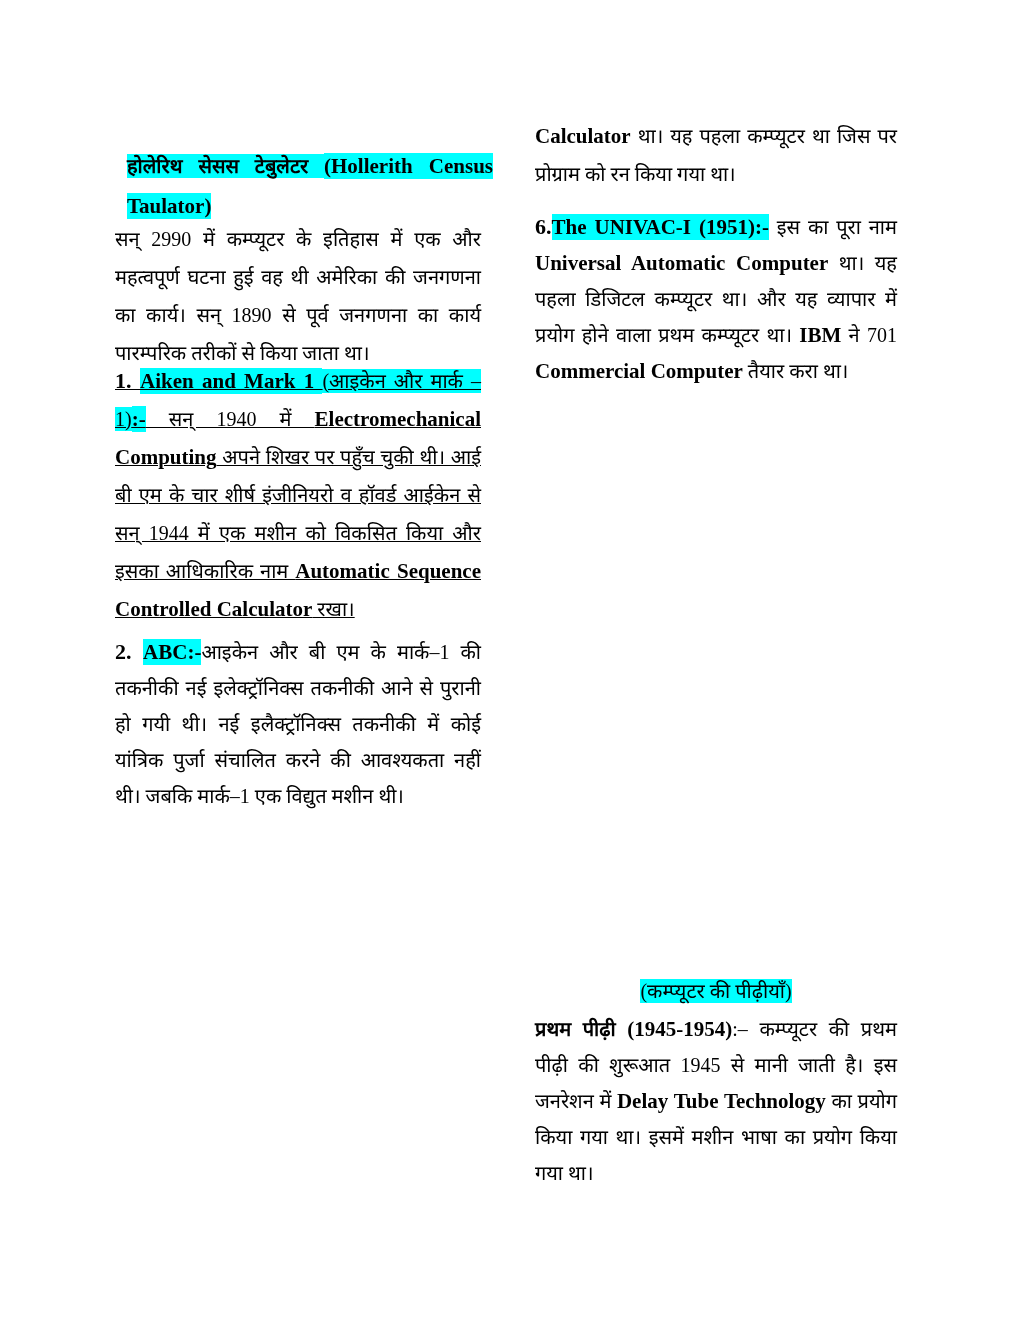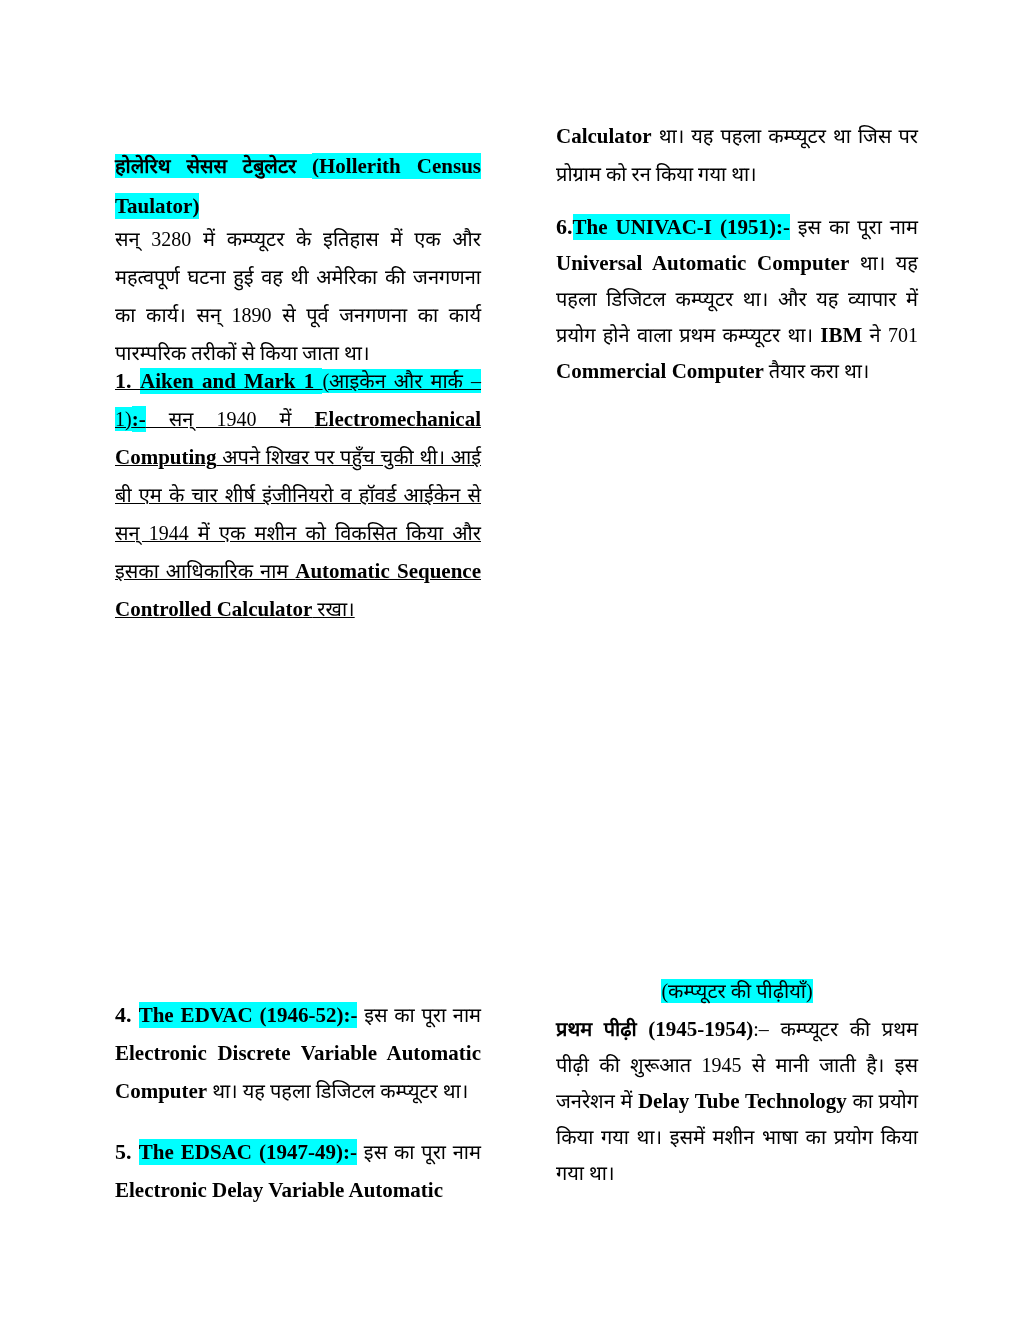--- a/index.html
+++ b/index.html
@@ -7,63 +7,62 @@
     position: relative;
     width: 1020px;
     height: 1320px;
     background: #ffffff;
     color: #000000;
     font-family: "Liberation Serif", serif;
     overflow: hidden;
   }
   .col { position: absolute; top: 0; height: 100%; }
   .col-left  { left: 115px; width: 366px; }
-  .col-right { left: 535px; width: 362px; margin-left: 21px; }
+  .col-right { left: 535px; width: 362px; }
 
   .block {
     position: absolute;
     left: 0;
     width: 100%;
     margin: 0;
     text-align: justify;
   }
 
   
   .hi  { font-family: "Liberation Serif", serif; font-size: 20px; text-align: right; }
   .hib { font-family: "Liberation Serif", serif; font-size: 20px; font-weight: bold; }
   .enb { font-family: "Liberation Serif", serif; font-size: 21px; font-weight: bold; }
   .num { font-family: "Liberation Serif", serif; font-size: 22px; font-weight: bold; }
   .hl  { background: var(--hl, #00ffff); padding: 1px 0; }
 
   
-  .b-intro-head { top: 147px;  line-height: 38px; }
+  .b-intro-head { top: 147px;  line-height: 38px; margin-left: 12px; }
   .b-intro-body { top: 221px;  line-height: 37px; }
   .b-s1         { top: 362px;  line-height: 37px; text-decoration: underline; }
   .b-s2         { top: 634px;  line-height: 35px; }
   .b-s3         { top: 829px;  line-height: 36px; }
   .b-s4         { top: 996px;  line-height: 37px; }
   .b-s5         { top: 1133px; line-height: 37px; }
 
   
   .b-cont       { top: 118px;  line-height: 37px; }
   .b-s6         { top: 209px;  line-height: 35px; }
   .b-gen-head   { top: 976px;  line-height: 30px; text-align: center; }
   .b-gen-body   { top: 1012px; line-height: 34px; }
 </style>
 </head>
 <body>
 
 <div class="page" style="background: rgb(255, 255, 255); color: rgb(0, 0, 0);">
 
   <div class="col col-left">
     <p class="block b-intro-head"><span class="hib hl">होलेरिथ सेसस टेबुलेटर </span><span class="enb hl">(Hollerith Census Taulator)</span></p>
-    <p class="block b-intro-body"><span class="hi">सन् 3280 में कम्प्यूटर के इतिहास में एक और महत्वपूर्ण घटना हुई वह थी अमेरिका की जनगणना का कार्य। सन् 1890 से पूर्व जनगणना का कार्य पारम्परिक तरीकों से किया जाता था।</span></p>
+    <p class="block b-intro-body"><span class="hi">सन् 2990 में कम्प्यूटर के इतिहास में एक और महत्वपूर्ण घटना हुई वह थी अमेरिका की जनगणना का कार्य। सन् 1890 से पूर्व जनगणना का कार्य पारम्परिक तरीकों से किया जाता था।</span></p>
     <p class="block b-s1"><span class="num">1. </span><span class="enb hl">Aiken and Mark 1 </span><span class="hi hl">(आइकेन और मार्क –1)</span><span class="enb hl">:-</span><span class="hi"> सन् 1940 में </span><span class="enb">Electromechanical Computing</span><span class="hi"> अपने शिखर पर पहुँच चुकी थी। आई बी एम के चार शीर्ष इंजीनियरो व हॉवर्ड आईकेन से सन् 1944 में एक मशीन को विकसित किया और इसका आधिकारिक नाम </span><span class="enb">Automatic Sequence Controlled Calculator</span><span class="hi"> रखा।</span></p>
-    <p class="block b-s4"><span class="num">4. </span><span class="enb hl">The EDVAC (1946-52):-</span><span class="hi"> इस का पूरा नाम </span><span class="enb">Electronic Discrete Variable Automatic Computer</span><span class="hi"> था। यह पहला डिजिटल कम्प्यूटर था।</span></p>
-    <p class="block b-s5"><span class="num">5. </span><span class="enb hl">The EDSAC (1947-49):-</span><span class="hi"> इस का पूरा नाम </span><span class="enb">Electronic Delay Variable Automatic</span></p>
+    <p class="block b-s2"><span class="num">2. </span><span class="enb hl">ABC:-</span><span class="hi">आइकेन और बी एम के मार्क–1 की तकनीकी नई इलेक्ट्रॉनिक्स तकनीकी आने से पुरानी हो गयी थी। नई इलैक्ट्रॉनिक्स तकनीकी में कोई यांत्रिक पुर्जा संचालित करने की आवश्यकता नहीं थी। जबकि मार्क–1 एक विद्युत मशीन थी।</span></p>
   </div>
 
   <div class="col col-right">
     <p class="block b-cont"><span class="enb">Calculator</span><span class="hi"> था। यह पहला कम्प्यूटर था जिस पर प्रोग्राम को रन किया गया था।</span></p>
     <p class="block b-s6"><span class="num">6.</span><span class="enb hl">The UNIVAC-I (1951):-</span><span class="hi"> इस का पूरा नाम </span><span class="enb">Universal Automatic Computer</span><span class="hi"> था। यह पहला डिजिटल कम्प्यूटर था। और यह व्यापार में प्रयोग होने वाला प्रथम कम्प्यूटर था। </span><span class="enb">IBM</span><span class="hi"> ने 701 </span><span class="enb">Commercial Computer</span><span class="hi"> तैयार करा था।</span></p>
     <p class="block b-gen-head"><span class="hi hl">(कम्प्यूटर की पीढ़ीयाँ)</span></p>
     <p class="block b-gen-body"><span class="hib">प्रथम पीढ़ी </span><span class="enb">(1945-1954)</span><span class="hi">:– कम्प्यूटर की प्रथम पीढ़ी की शुरूआत 1945 से मानी जाती है। इस जनरेशन में </span><span class="enb">Delay Tube Technology</span><span class="hi"> का प्रयोग किया गया था। इसमें मशीन भाषा का प्रयोग किया गया था।</span></p>
   </div>
 
 </div>

